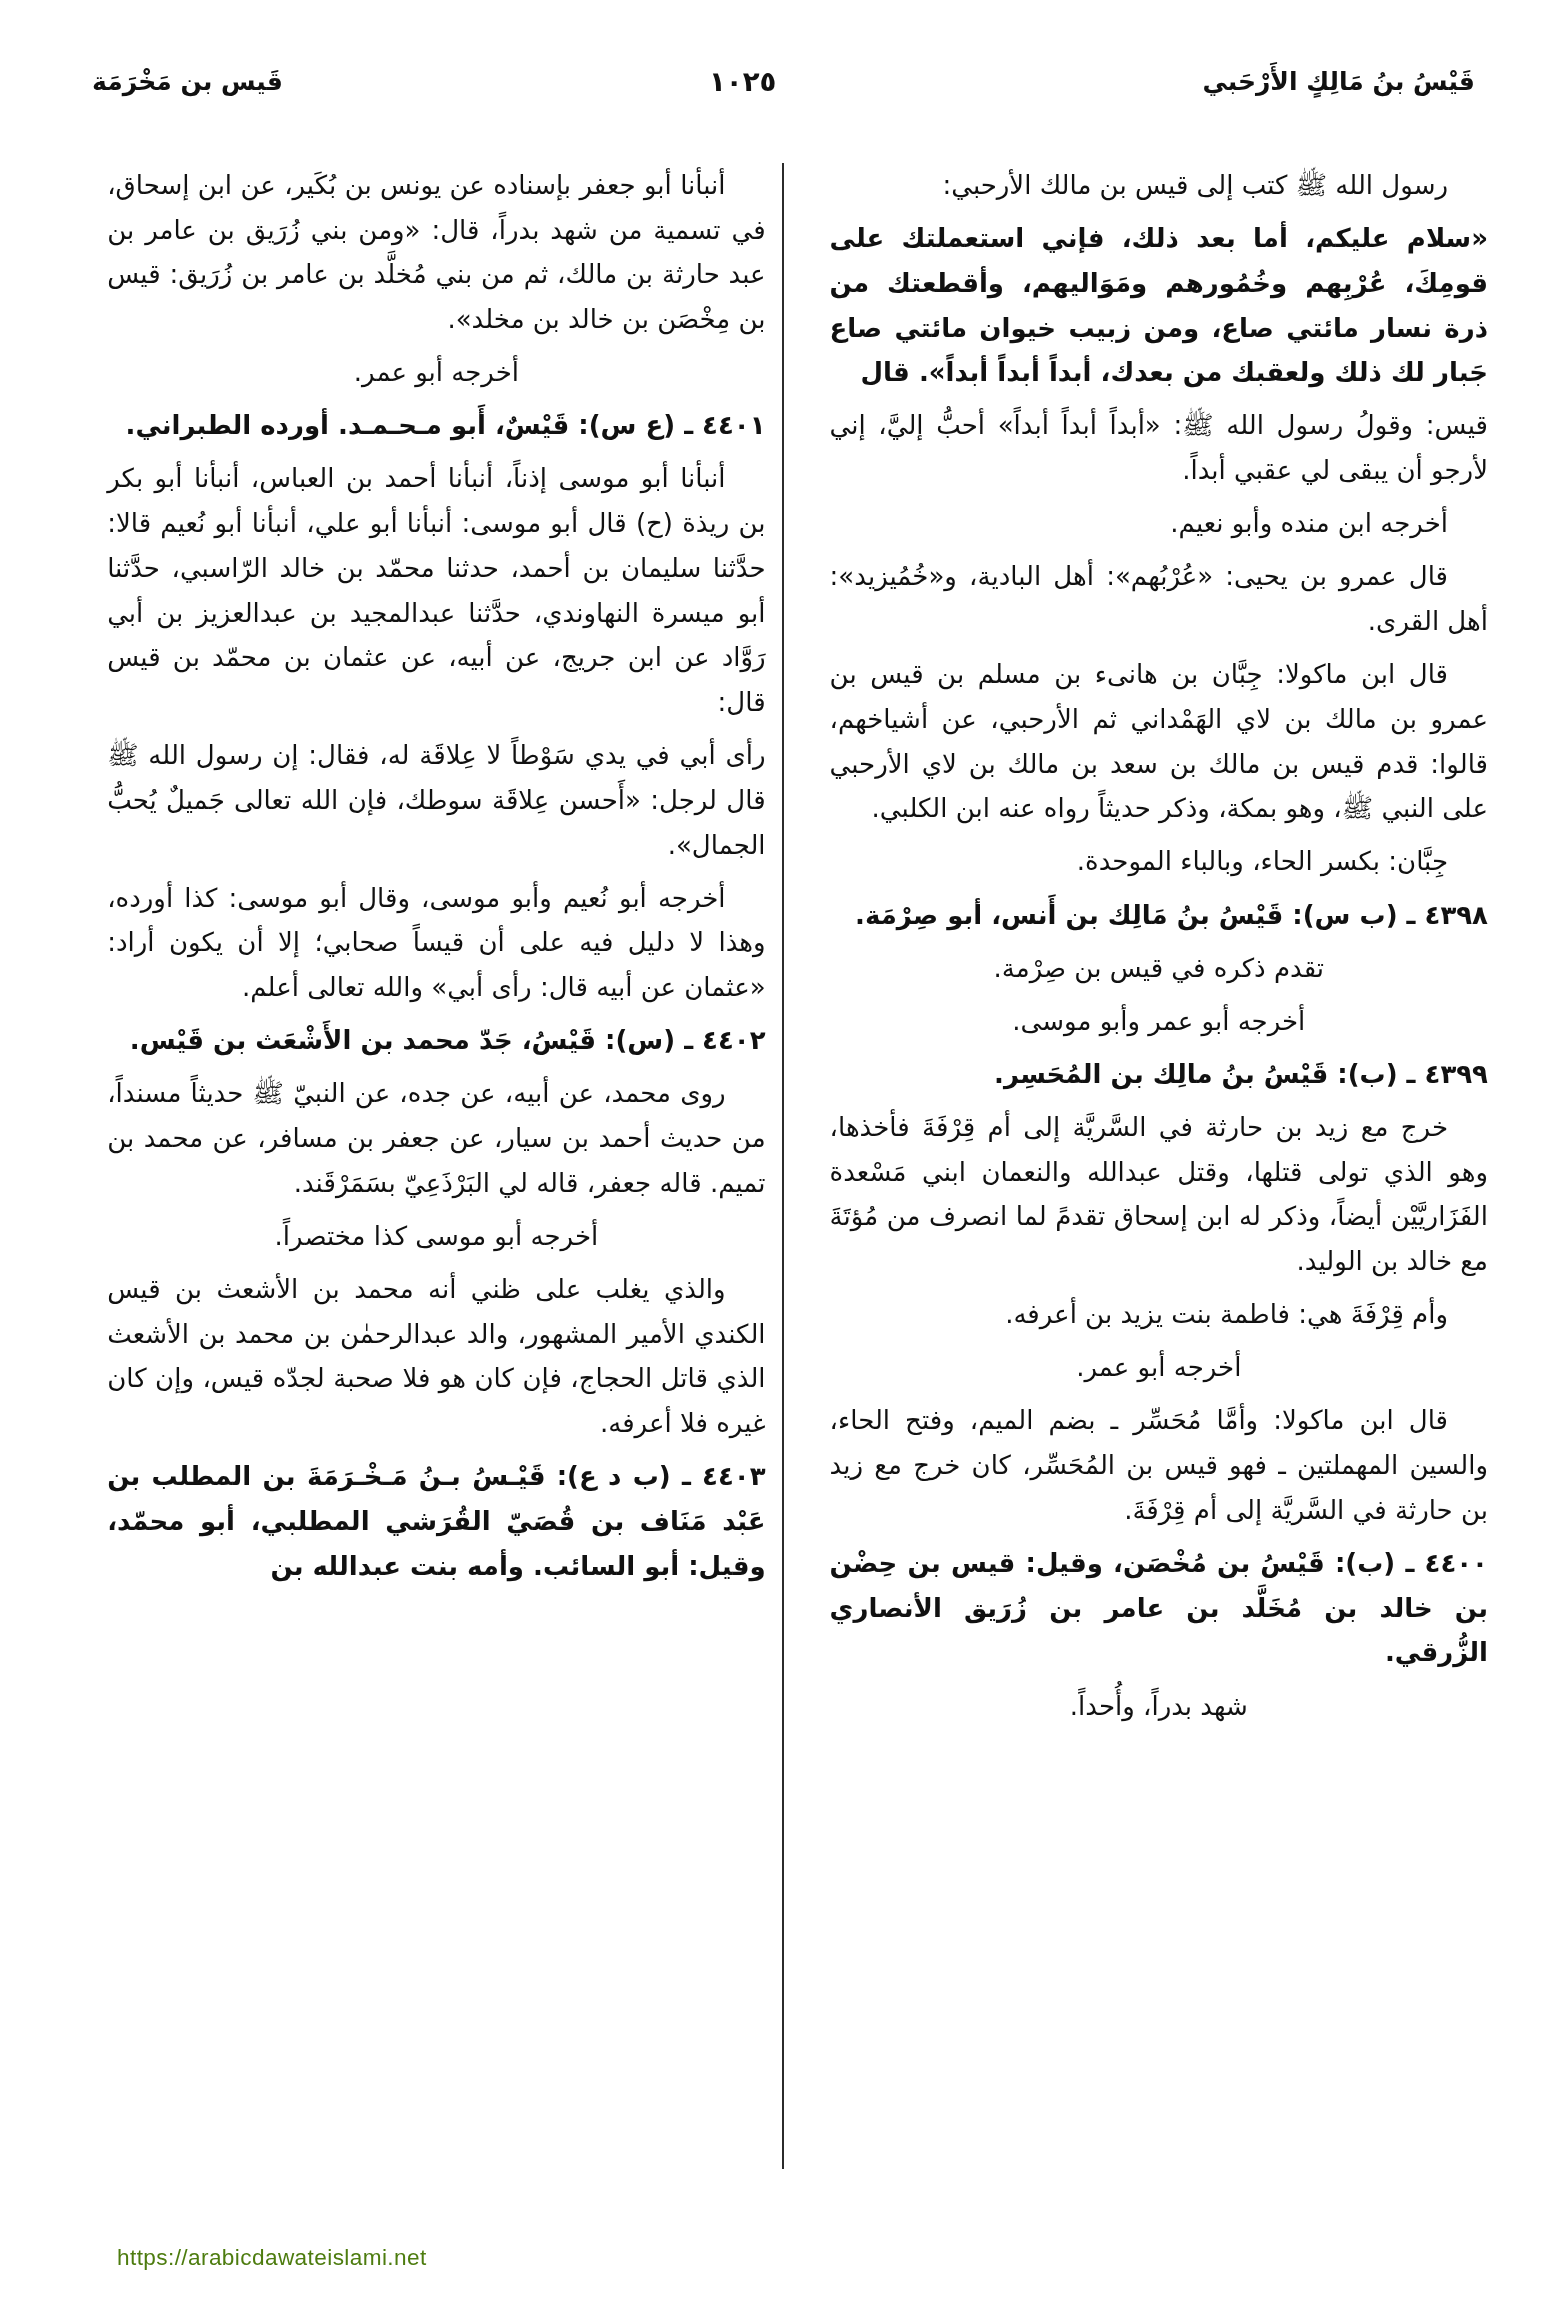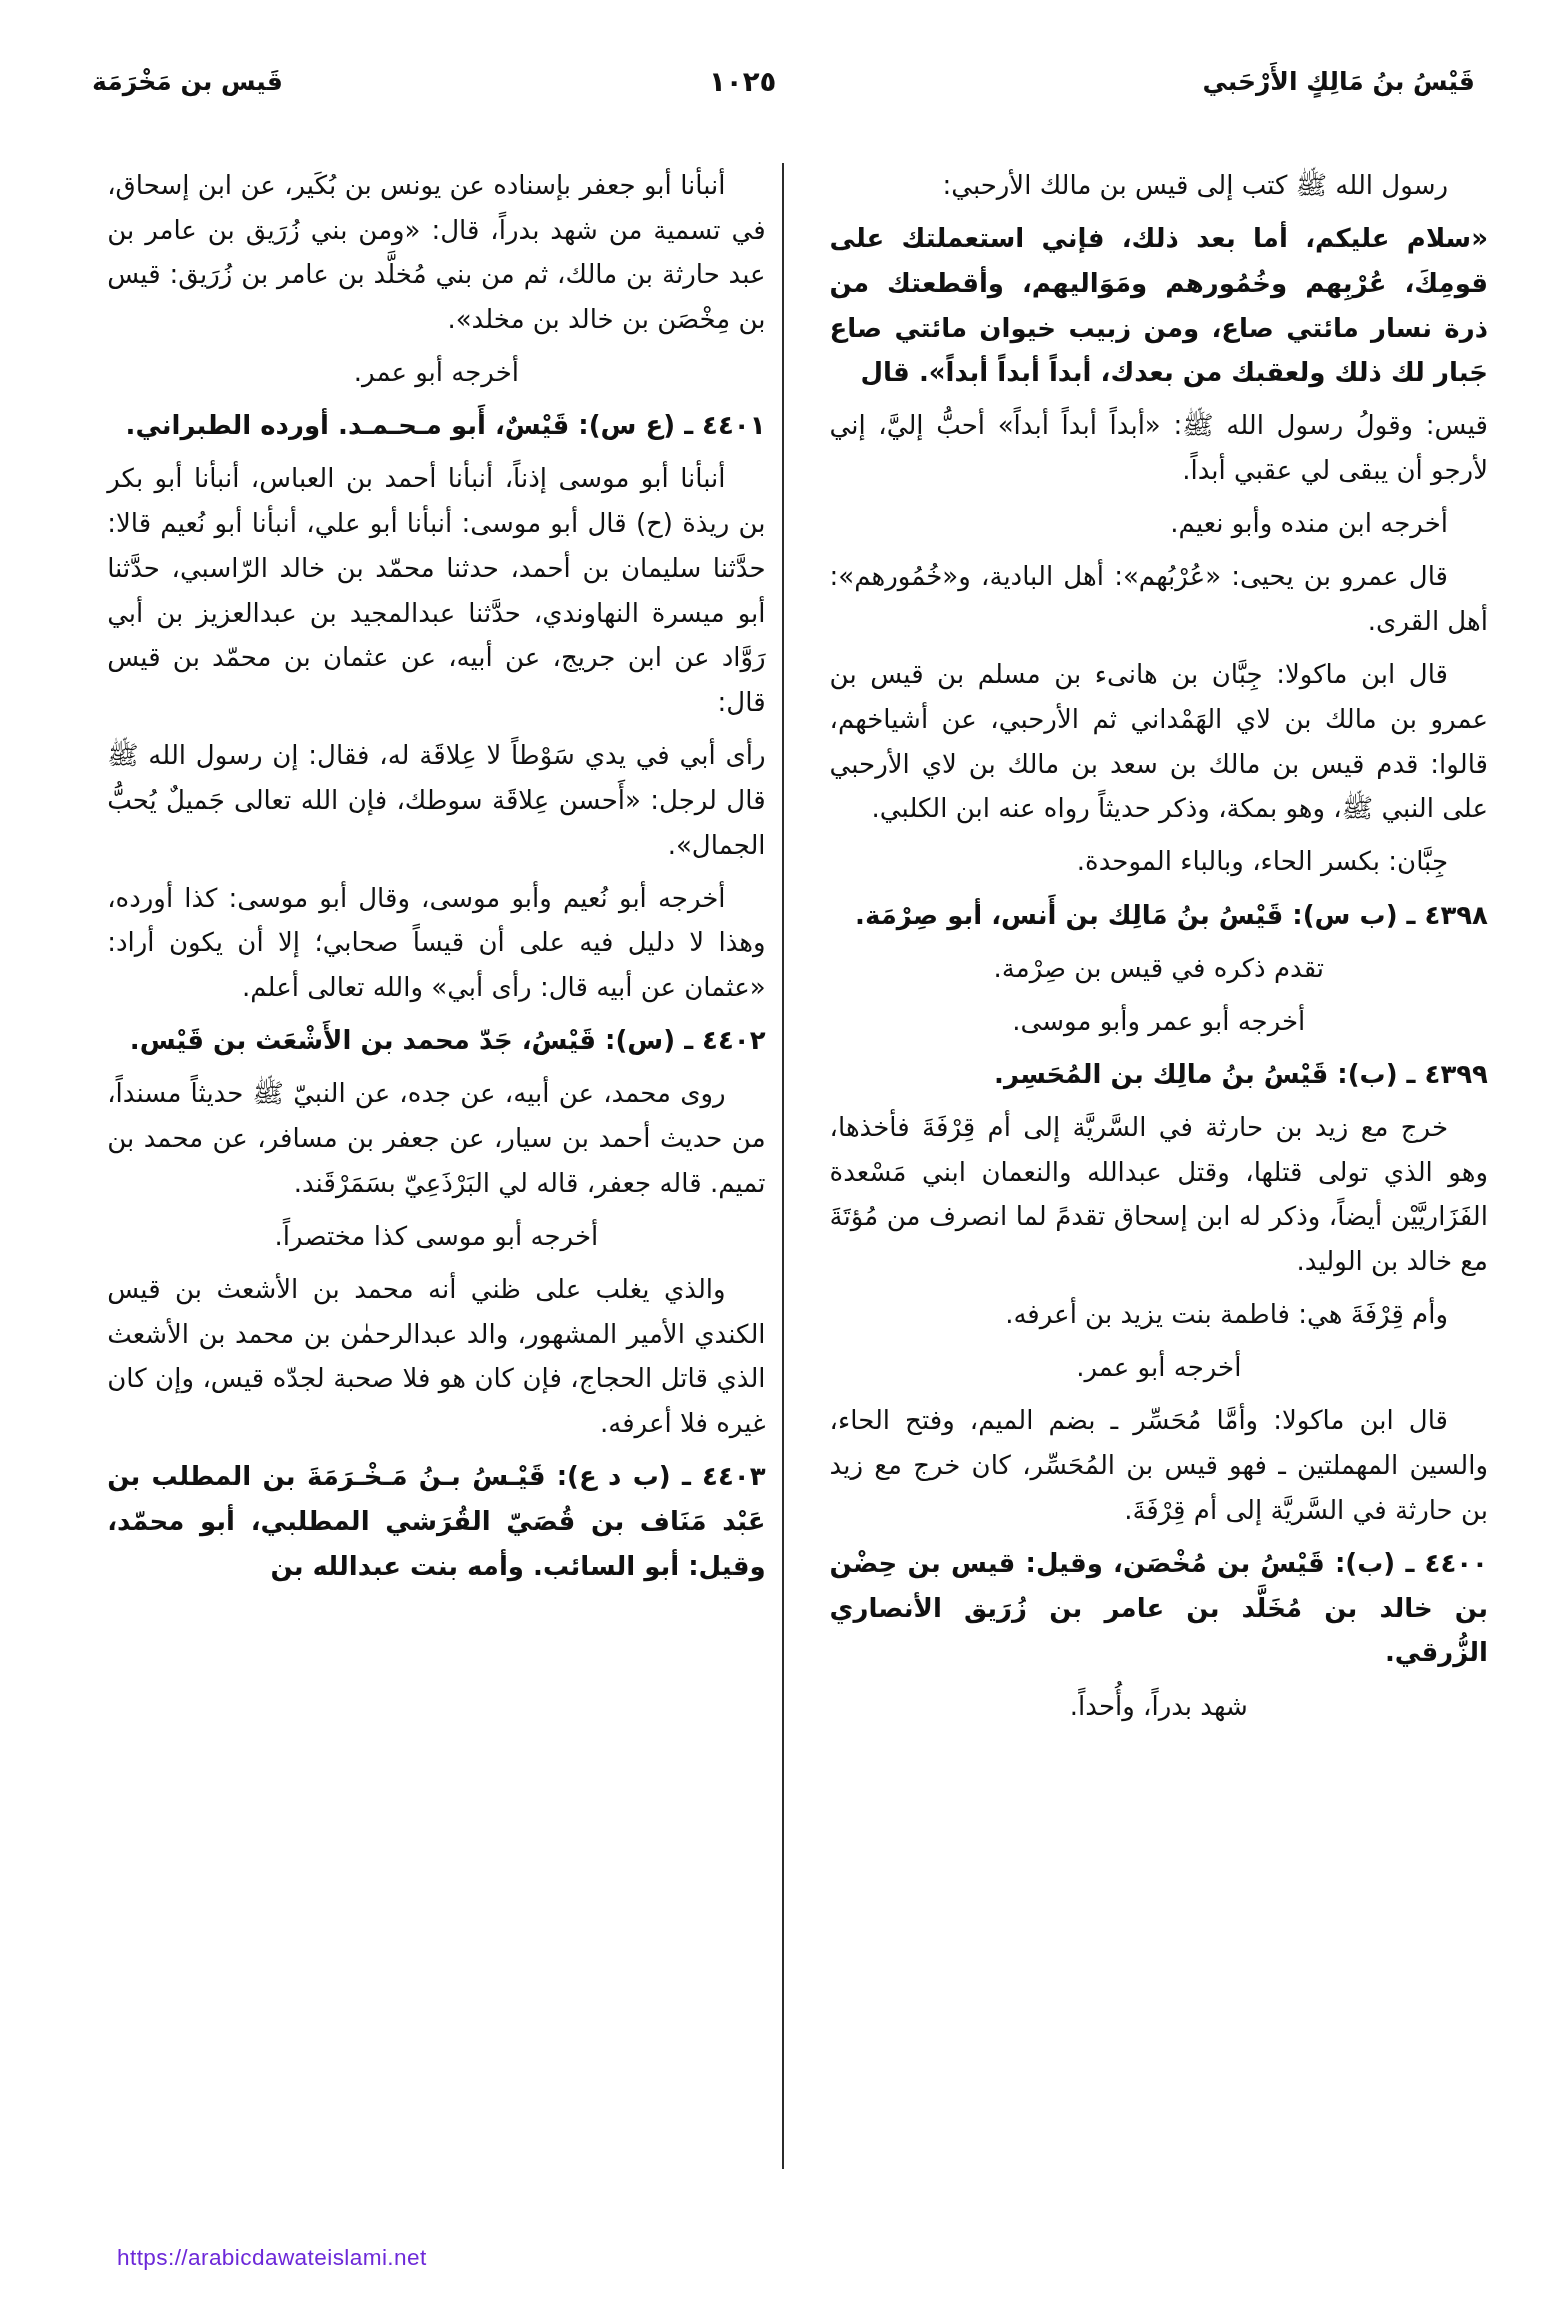--- a/index.html
+++ b/index.html
@@ -87,21 +87,21 @@
   p.center { text-align: center; text-indent: 0; }
 
   .bold { font-weight: bold; }
 
   
   .watermark {
     position: absolute;
     bottom: 48px;
     left: 117px;
     font-size: 22.6px;
-    color: #6d28d9;
+    color: #4d7c0f;
     direction: ltr;
     letter-spacing: 0.4px;
     font-family: "Liberation Sans", sans-serif;
   }
 </style>
 </head>
 <body>
 
 <div class="page">
 
@@ -113,21 +113,21 @@
 
   <div class="divider"></div>
 
   <div class="columns">
 
     <div class="col right">
       <p class="ind">رسول الله ﷺ كتب إلى قيس بن مالك الأرحبي:</p>
       <p class="bold">«سلام عليكم، أما بعد ذلك، فإني استعملتك على قومِكَ، عُرْبِهم وخُمُورهم ومَوَاليهم، وأقطعتك من ذرة نسار مائتي صاع، ومن زبيب خيوان مائتي صاع جَبار لك ذلك ولعقبك من بعدك، أبداً أبداً أبداً». قال</p>
       <p>قيس: وقولُ رسول الله ﷺ: «أبداً أبداً أبداً» أحبُّ إليَّ، إني لأرجو أن يبقى لي عقبي أبداً.</p>
       <p class="ind">أخرجه ابن منده وأبو نعيم.</p>
-      <p class="ind">قال عمرو بن يحيى: «عُرْبُهم»: أهل البادية، و«خُمُورهم»: أهل القرى.</p>
+      <p class="ind">قال عمرو بن يحيى: «عُرْبُهم»: أهل البادية، و«خُمُيزيد»: أهل القرى.</p>
       <p class="ind">قال ابن ماكولا: جِبَّان بن هانىء بن مسلم بن قيس بن عمرو بن مالك بن لاي الهَمْداني ثم الأرحبي، عن أشياخهم، قالوا: قدم قيس بن مالك بن سعد بن مالك بن لاي الأرحبي على النبي ﷺ، وهو بمكة، وذكر حديثاً رواه عنه ابن الكلبي.</p>
       <p class="ind">جِبَّان: بكسر الحاء، وبالباء الموحدة.</p>
       <p class="bold">٤٣٩٨ ـ (ب س): قَيْسُ بنُ مَالِك بن أَنس، أبو صِرْمَة.</p>
       <p class="center">تقدم ذكره في قيس بن صِرْمة.</p>
       <p class="center">أخرجه أبو عمر وأبو موسى.</p>
       <p class="bold">٤٣٩٩ ـ (ب): قَيْسُ بنُ مالِك بن المُحَسِر.</p>
       <p class="ind">خرج مع زيد بن حارثة في السَّريَّة إلى أم قِرْفَةَ فأخذها، وهو الذي تولى قتلها، وقتل عبدالله والنعمان ابني مَسْعدة الفَزَاريَّيْن أيضاً، وذكر له ابن إسحاق تقدمً لما انصرف من مُؤتَةَ مع خالد بن الوليد.</p>
       <p class="ind">وأم قِرْفَةَ هي: فاطمة بنت يزيد بن أعرفه.</p>
       <p class="center">أخرجه أبو عمر.</p>
       <p class="ind">قال ابن ماكولا: وأمَّا مُحَسِّر ـ بضم الميم، وفتح الحاء، والسين المهملتين ـ فهو قيس بن المُحَسِّر، كان خرج مع زيد بن حارثة في السَّريَّة إلى أم قِرْفَةَ.</p>

